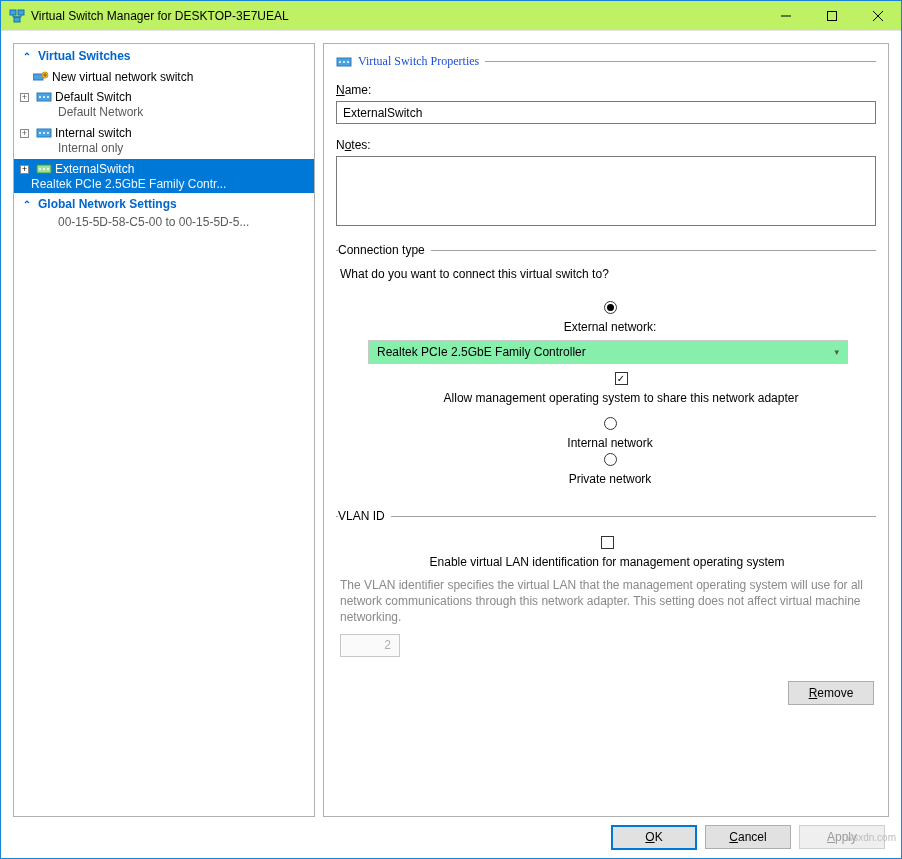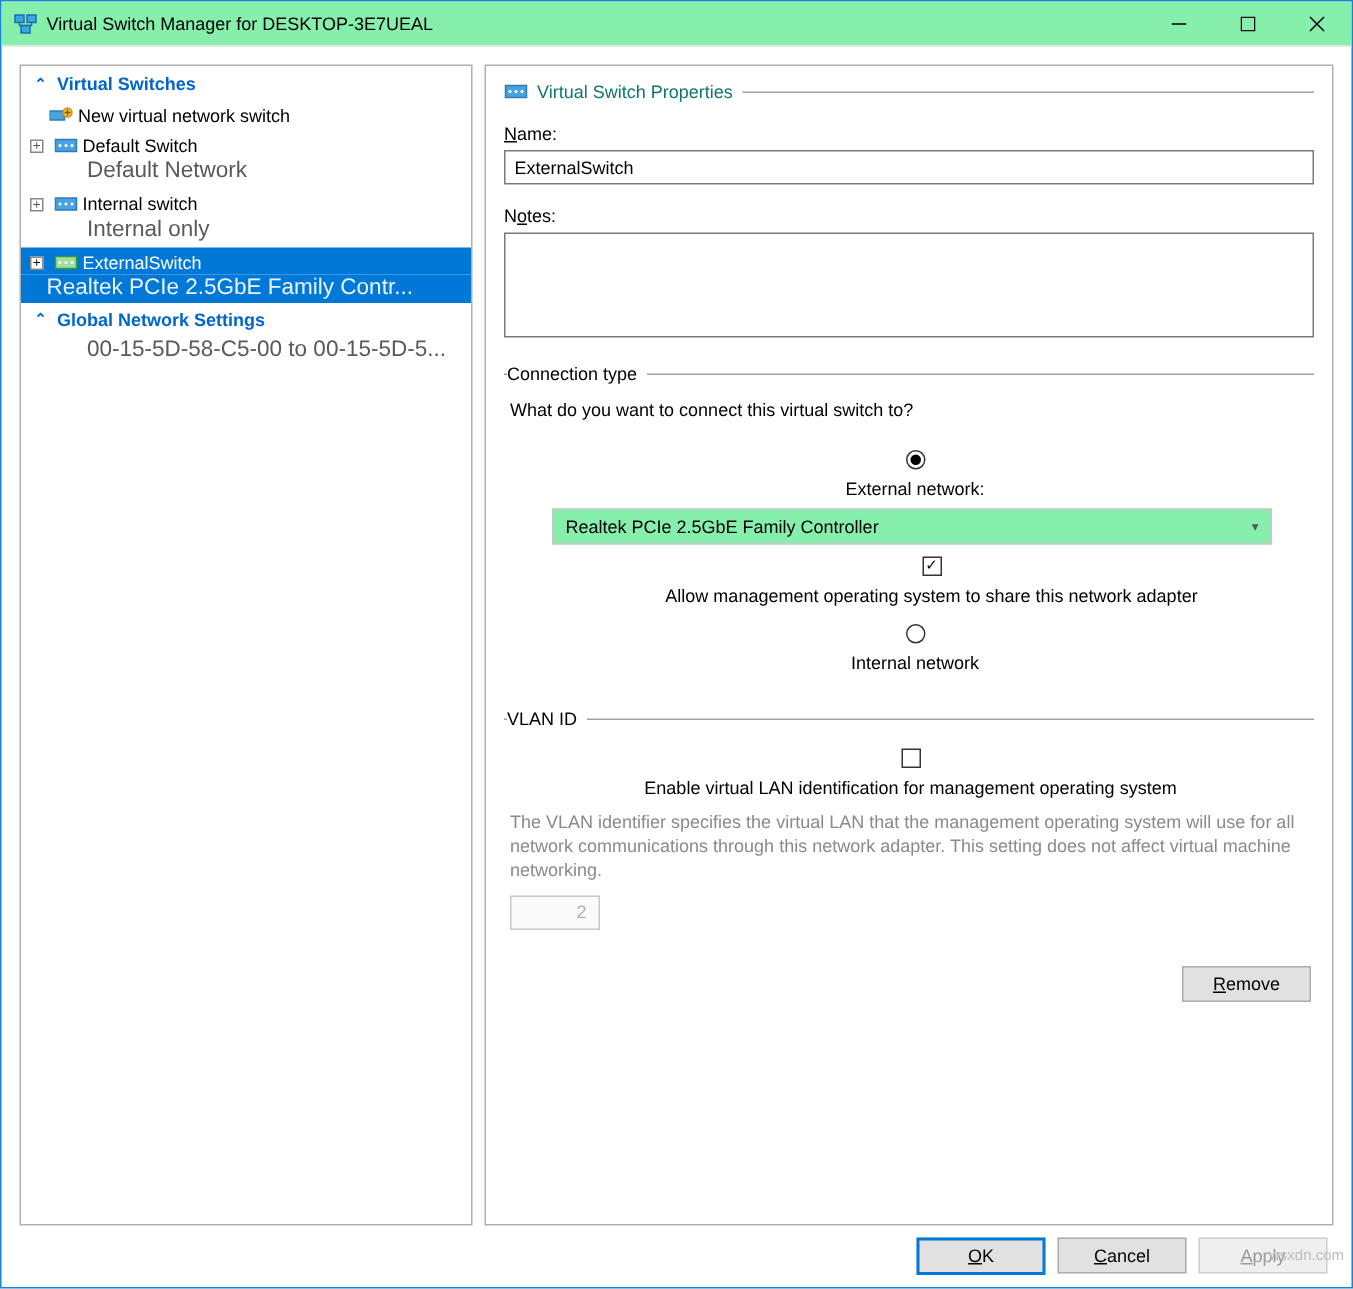--- a/index.html
+++ b/index.html
@@ -10,21 +10,21 @@
     background: #fff;
     color: #000;
     width: 902px;
     height: 859px;
     overflow: hidden;
     border: 1px solid #1883d7;
   }
   
   .titlebar {
     height: 30px;
-    background: #86efac;
+    background: #bef264;
     border-bottom: 1px solid #e5e5e5;
     display: flex;
     align-items: center;
     padding: 0 0 0 8px;
   }
   .titlebar .icon { width:16px; height:16px; margin-right:6px; display:flex; align-items:center; justify-content:center;}
   .titlebar .title { flex:1; font-size:12px; color:#000; }
   .titlebar .winbtns { display:flex; height:100%; }
   .titlebar .winbtn { width:46px; display:flex; align-items:center; justify-content:center; color:#444;}
   
@@ -66,38 +66,38 @@
     gap:2px;
     min-height:18px;
   }
   .tree-row .expander { width:14px; text-align:center; color:#555; font-size:10px;}
   .tree-row .expander.box { border:1px solid #888; width:9px; height:9px; line-height:7px; font-size:9px; margin:0 4px 0 2px; background:#fff;}
   .tree-row .ticon { width:18px; display:flex; align-items:center; justify-content:center;}
   .tree-sub {
     padding-left: 44px;
     padding-bottom:2px;
     color:#5a5a5a;
-    font-size:15px;
+    font-size:12px;
   }
   .tree-item.selected .tree-row,
   .tree-item.selected .tree-sub {
     background:#0078d7; color:#fff;
   }
   .tree-item.selected .tree-sub { color:#eaf4ff;padding-left:17px; }
   .tree-item.selected .expander.box { background:#fff; color:#000;}
   .tree-new .ticon { margin-left:14px; }
   .tree-mac .ticon { margin-left:14px; }
   
   .group-header {
     display:flex; align-items:center;
     gap:6px;
     margin: 2px 0 14px 0;
   }
   .group-header .line { flex:1; height:1px; background:#a0a0a0; }
-  .group-header .lbl { color:#0f766e; }
+  .group-header .lbl { color:#1d4ed8;font-family:Liberation Serif, serif; }
   
   .form-label { margin-bottom:4px; display:inline-block;}
   .form-label .ul { text-decoration:underline; }
   input.text {
     width:100%; height:23px; padding:2px 6px;
     border:1px solid #7a7a7a; font-family:inherit; font-size:12px;
   }
   textarea.text {
     width:100%; height:70px; padding:4px 6px;
     border:1px solid #7a7a7a; font-family:inherit; font-size:12px;
@@ -305,20 +305,24 @@
         <div class="opt-row" style="margin-left:0;">
           <span class="chk checked"></span>
           <span>Allow <span class="ul">m</span>anagement operating system to share this network adapter</span>
         </div>
       </div>
 
       <div class="opt-row" style="margin-top:12px;">
         <span class="radio"></span>
         <span><span class="ul">I</span>nternal network</span>
       </div>
+      <div class="opt-row">
+        <span class="radio"></span>
+        <span><span class="ul">P</span>rivate network</span>
+      </div>
     </fieldset>
 
     <div class="section-spacer"></div>
 
     <fieldset class="group">
       <legend>VLAN ID</legend>
       <div class="opt-row" style="margin-left:2px;align-items:center;">
         <span class="chk"></span>
         <span>Enable <span class="ul">v</span>irtual LAN identification for management operating system</span>
       </div>

